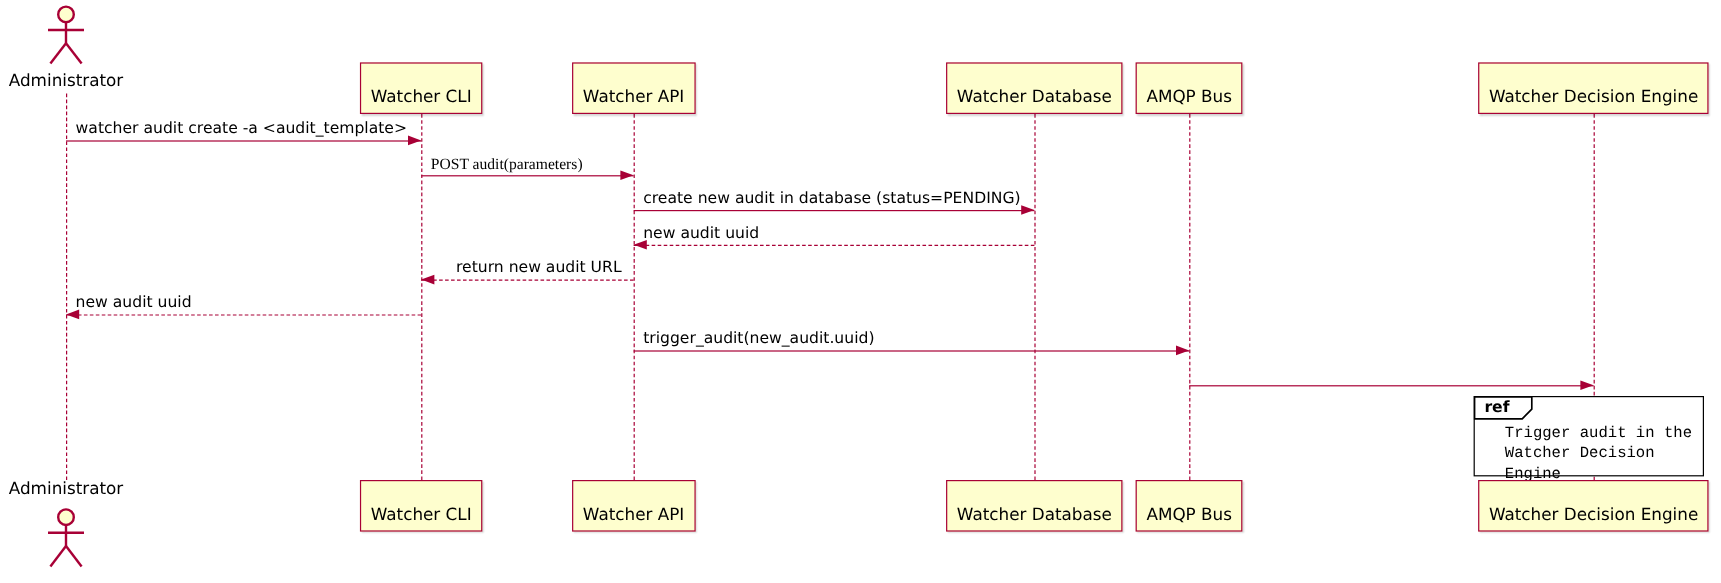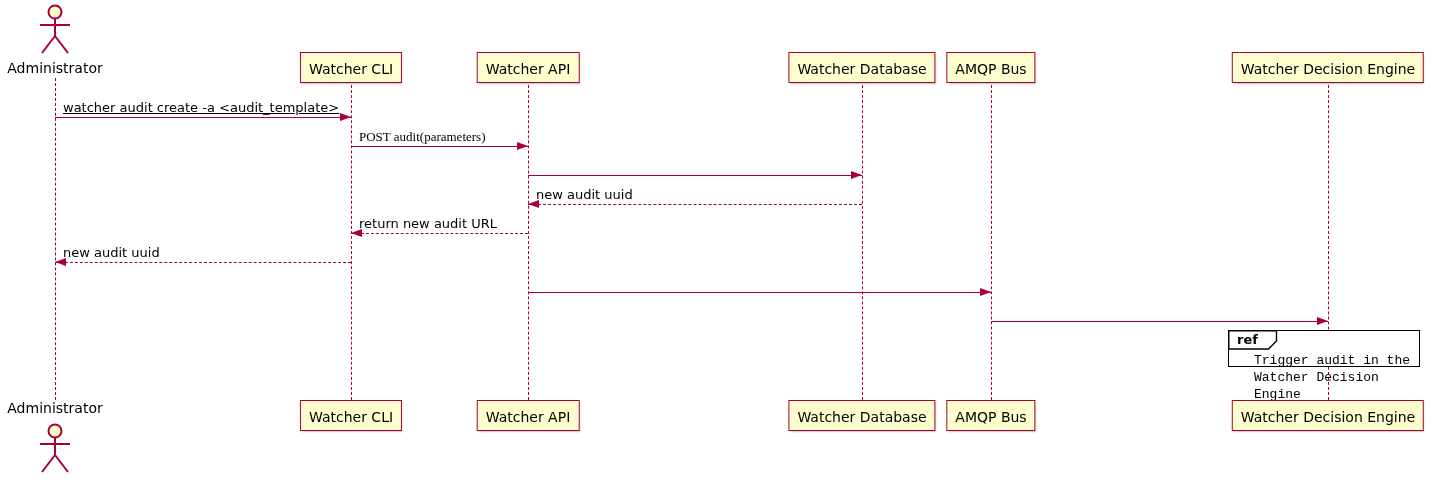--- a/index.html
+++ b/index.html
@@ -17,21 +17,21 @@
     position:absolute;
     width:0;
     border-left:1px dashed #A80036;
   }
 
   .pbox {
     position:absolute;
     transform:translateX(-50%);
     background:#FEFECE;
     border:1.5px solid #A80036;
-    padding:8px 8px 5px 8px;
+    padding:20px 8px 5px 8px;
     font-size:14px;
     white-space:nowrap;
     box-shadow:1.5px 1.5px 1.5px rgba(0,0,0,0.18);
   }
 
   .actor-label {
     position:absolute;
     transform:translateX(-50%);
     font-size:14px;
     white-space:nowrap;
@@ -94,50 +94,52 @@
     <line x1="19" y1="32" x2="32" y2="49" stroke="#A80036" stroke-width="2"></line>
   </svg>
   <div class="actor-label" style="left:55px; top:60px;">Administrator</div>
 
   <div class="pbox" style="left:351px; top:52px;">Watcher CLI</div>
   <div class="pbox" style="left:528px; top:52px;">Watcher API</div>
   <div class="pbox" style="left:862px; top:52px;">Watcher Database</div>
   <div class="pbox" style="left:991px; top:52px;">AMQP Bus</div>
   <div class="pbox" style="left:1328px; top:52px;">Watcher Decision Engine</div>
 
-  <div class="msg-label" style="left:63px; top:100px;text-decoration:underline;">watcher audit create -a &lt;audit_template&gt;</div>
+  <div class="msg-label" style="left:63px; top:100px;">watcher audit create -a &lt;audit_template&gt;</div>
   <div class="msg-line solid" style="left:55px; top:117px; width:296px;"></div>
   <div class="arrow right" style="left:340px; top:113px;"></div>
 
   <div class="msg-label" style="left:359px; top:129px;font-family:Liberation Serif, serif;">POST audit(parameters)</div>
   <div class="msg-line solid" style="left:351px; top:146px; width:177px;"></div>
   <div class="arrow right" style="left:517px; top:142px;"></div>
 
+  <div class="msg-label" style="left:536px; top:158px;">create new audit in database (status=PENDING)</div>
   <div class="msg-line solid" style="left:528px; top:175px; width:334px;"></div>
   <div class="arrow right" style="left:851px; top:171px;"></div>
 
   <div class="msg-label" style="left:536px; top:187px;">new audit uuid</div>
   <div class="msg-line dashed" style="left:528px; top:204px; width:334px;"></div>
   <div class="arrow left" style="left:528px; top:200px;"></div>
 
-  <div class="msg-label" style="left:359px; top:216px;">return new audit URL</div>
+  <div class="msg-label" style="left:380px; top:216px;">return new audit URL</div>
   <div class="msg-line dashed" style="left:351px; top:233px; width:177px;"></div>
   <div class="arrow left" style="left:351px; top:229px;"></div>
 
   <div class="msg-label" style="left:63px; top:245px;">new audit uuid</div>
   <div class="msg-line dashed" style="left:55px; top:262px; width:296px;"></div>
   <div class="arrow left" style="left:55px; top:258px;"></div>
 
+  <div class="msg-label" style="left:536px; top:275px;">trigger_audit(new_audit.uuid)</div>
   <div class="msg-line solid" style="left:528px; top:292px; width:463px;"></div>
   <div class="arrow right" style="left:980px; top:288px;"></div>
 
   <div class="msg-line solid" style="left:991px; top:321px; width:337px;"></div>
   <div class="arrow right" style="left:1317px; top:317px;"></div>
 
-  <div class="ref-frame" style="left:1228px; top:330px; width:192px; height:37px;">
+  <div class="ref-frame" style="left:1228px; top:330px; width:192px; height:67px;">
     <svg class="ref-tab" width="50" height="20" viewBox="0 0 50 20">
       <path d="M0.8,0.8 H48.5 V11 L40.5,19 H0.8 Z" fill="#ffffff" stroke="#000000" stroke-width="1.4"></path>
     </svg>
     <span class="ref-keyword">ref</span>
     <div class="ref-body">
       <div>Trigger audit in the</div>
       <div>Watcher Decision Engine</div>
     </div>
   </div>
 

